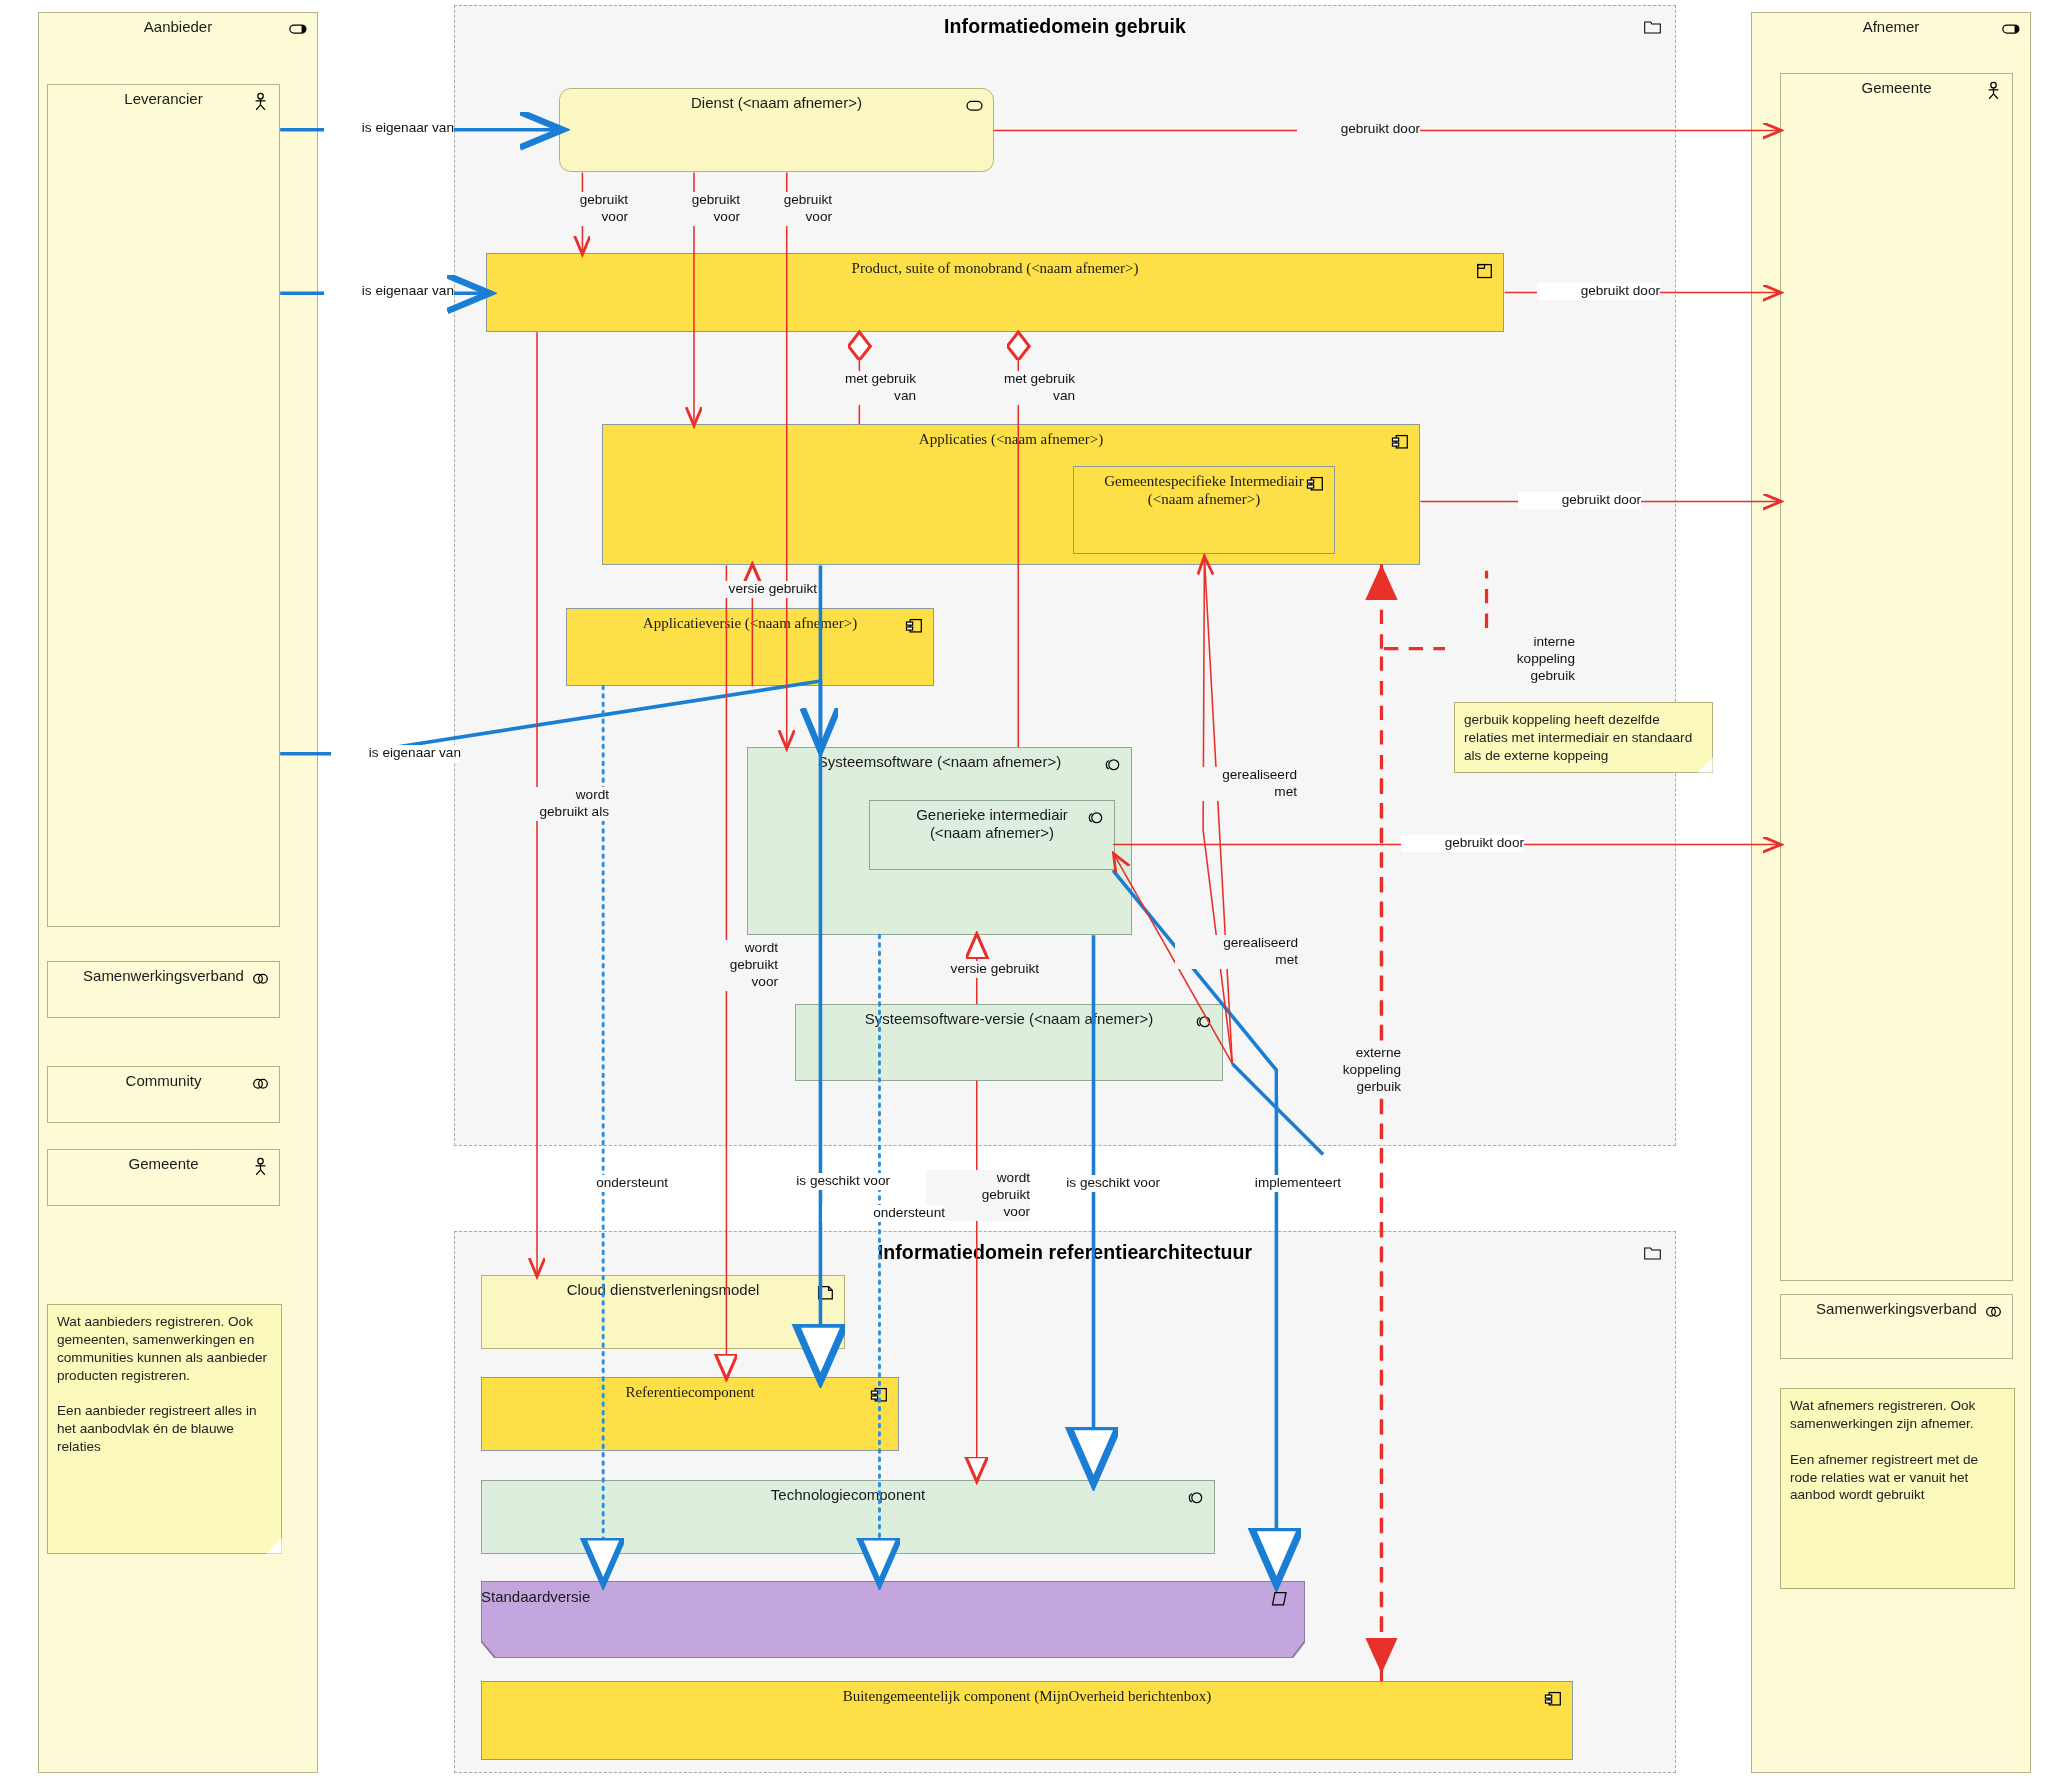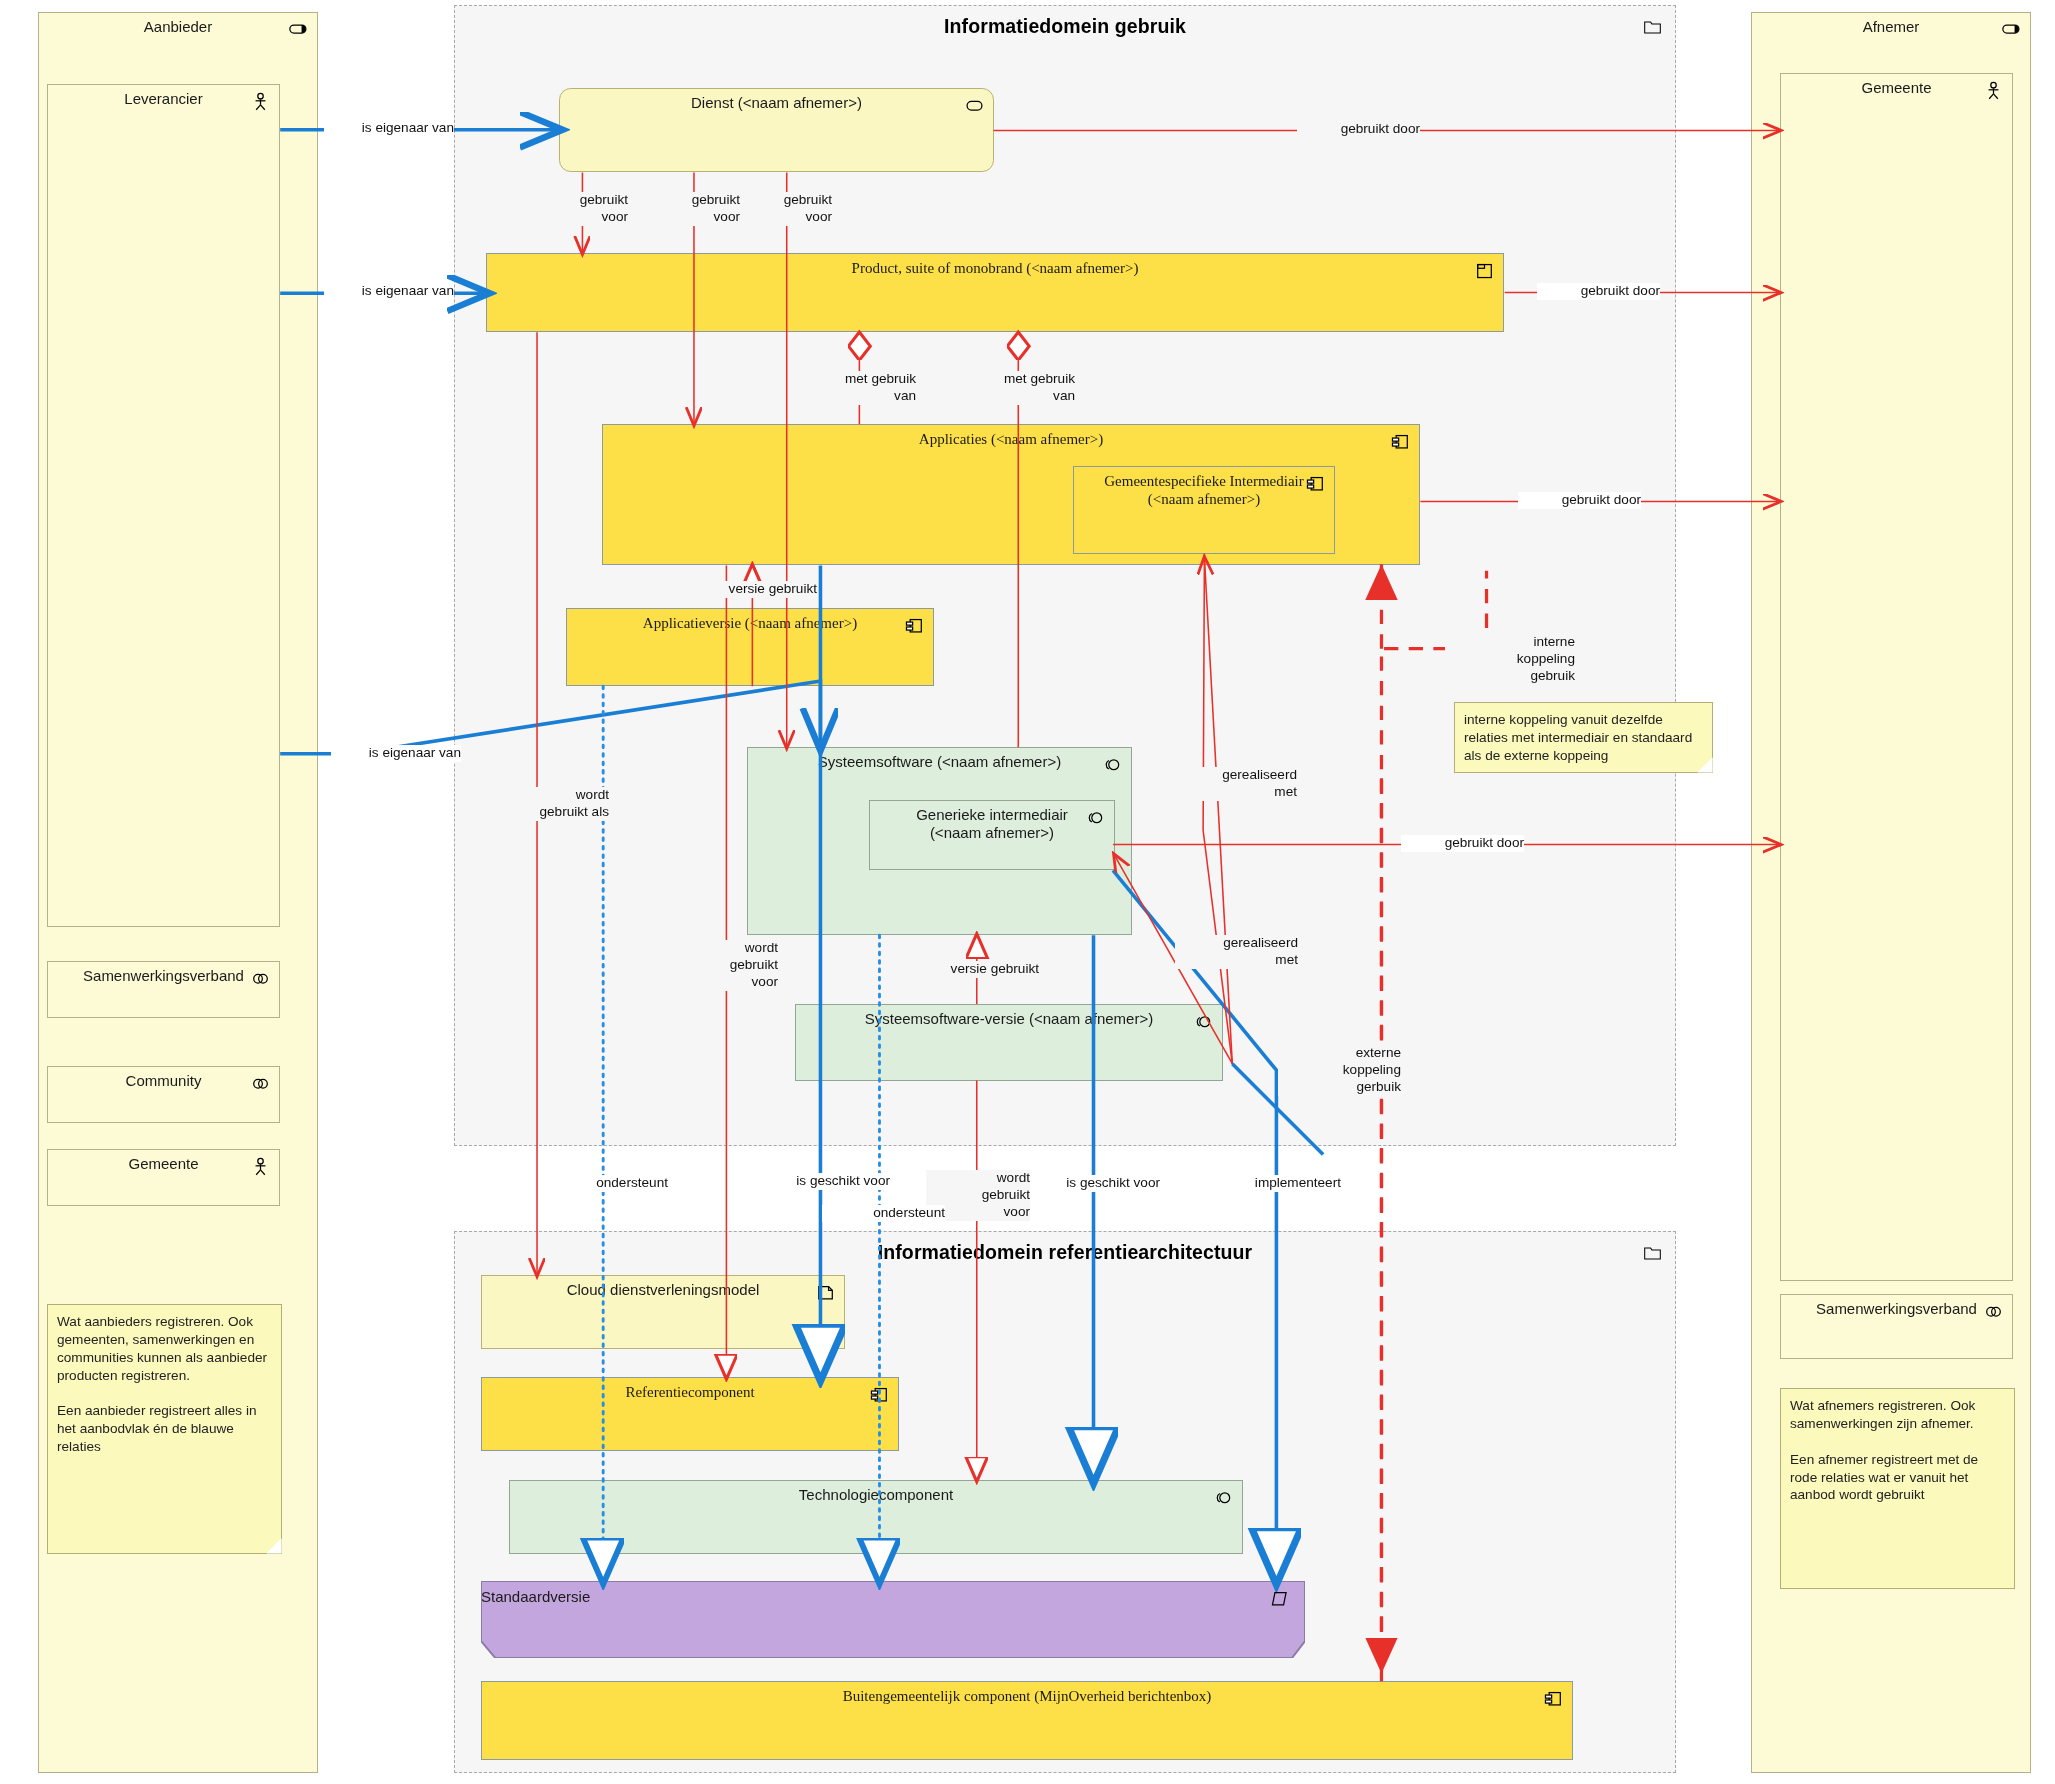--- a/index.html
+++ b/index.html
@@ -252,21 +252,21 @@
 
   <div class="abs el blue" style="left:481px;top:1377px;width:418px;height:74px;">
     <div class="lbl">Referentiecomponent</div>
     <svg class="ico" viewBox="0 0 34 30">
       <rect x="10" y="5" width="18" height="20" fill="none" stroke="#000" stroke-width="2"></rect>
       <rect x="4" y="9" width="10" height="5" fill="#fff" stroke="#000" stroke-width="2"></rect>
       <rect x="4" y="17" width="10" height="5" fill="#fff" stroke="#000" stroke-width="2"></rect>
     </svg>
   </div>
 
-  <div class="abs el green" style="left:481px;top:1480px;width:734px;height:74px;margin-left:28px;">
+  <div class="abs el green" style="left:481px;top:1480px;width:734px;height:74px;">
     <div class="lbl">Technologiecomponent</div>
     <svg class="ico" viewBox="0 0 34 30">
       <circle cx="19" cy="15" r="8" fill="none" stroke="#000" stroke-width="2"></circle>
       <path d="M11 8 a8 8 0 0 0 0 14" fill="none" stroke="#000" stroke-width="2"></path>
     </svg>
   </div>
 
   <div class="abs" style="left:481px;top:1581px;width:824px;height:77px;">
     <svg viewBox="0 0 1270 118" preserveAspectRatio="none" style="position:absolute;inset:0;width:100%;height:100%;">
       <path d="M0 0 H1270 V92 L1250 118 H22 L0 92 Z" fill="#c3a6dd" stroke="#8b7ca3" stroke-width="3"></path>
@@ -279,21 +279,21 @@
 
   <div class="abs el blue" style="left:481px;top:1681px;width:1092px;height:79px;">
     <div class="lbl">Buitengemeentelijk component (MijnOverheid berichtenbox)</div>
     <svg class="ico" viewBox="0 0 34 30">
       <rect x="10" y="5" width="18" height="20" fill="none" stroke="#000" stroke-width="2"></rect>
       <rect x="4" y="9" width="10" height="5" fill="#fff" stroke="#000" stroke-width="2"></rect>
       <rect x="4" y="17" width="10" height="5" fill="#fff" stroke="#000" stroke-width="2"></rect>
     </svg>
   </div>
 
-  <div class="note fold" style="left:1454px;top:702px;width:259px;height:71px;">interne koppeling vanuit dezelfde relaties met intermediair en standaard als de externe koppeing</div>
+  <div class="note fold" style="left:1454px;top:702px;width:259px;height:71px;">gerbuik koppeling heeft dezelfde relaties met intermediair en standaard als de externe koppeing</div>
 
   <svg class="wires" viewBox="0 0 3170 2752">
     <defs>
       <marker id="redArrow" markerWidth="14" markerHeight="14" refX="11" refY="5" orient="auto">
         <path d="M0,0 L12,5 L0,10" fill="none" stroke="#e8302a" stroke-width="1.8"></path>
       </marker>
       <marker id="redArrowF" markerWidth="12" markerHeight="12" refX="9" refY="5" orient="auto">
         <path d="M0,0 L11,5 L0,10 Z" fill="#e8302a"></path>
       </marker>
       <marker id="blueArrow" markerWidth="14" markerHeight="14" refX="11" refY="5" orient="auto">

